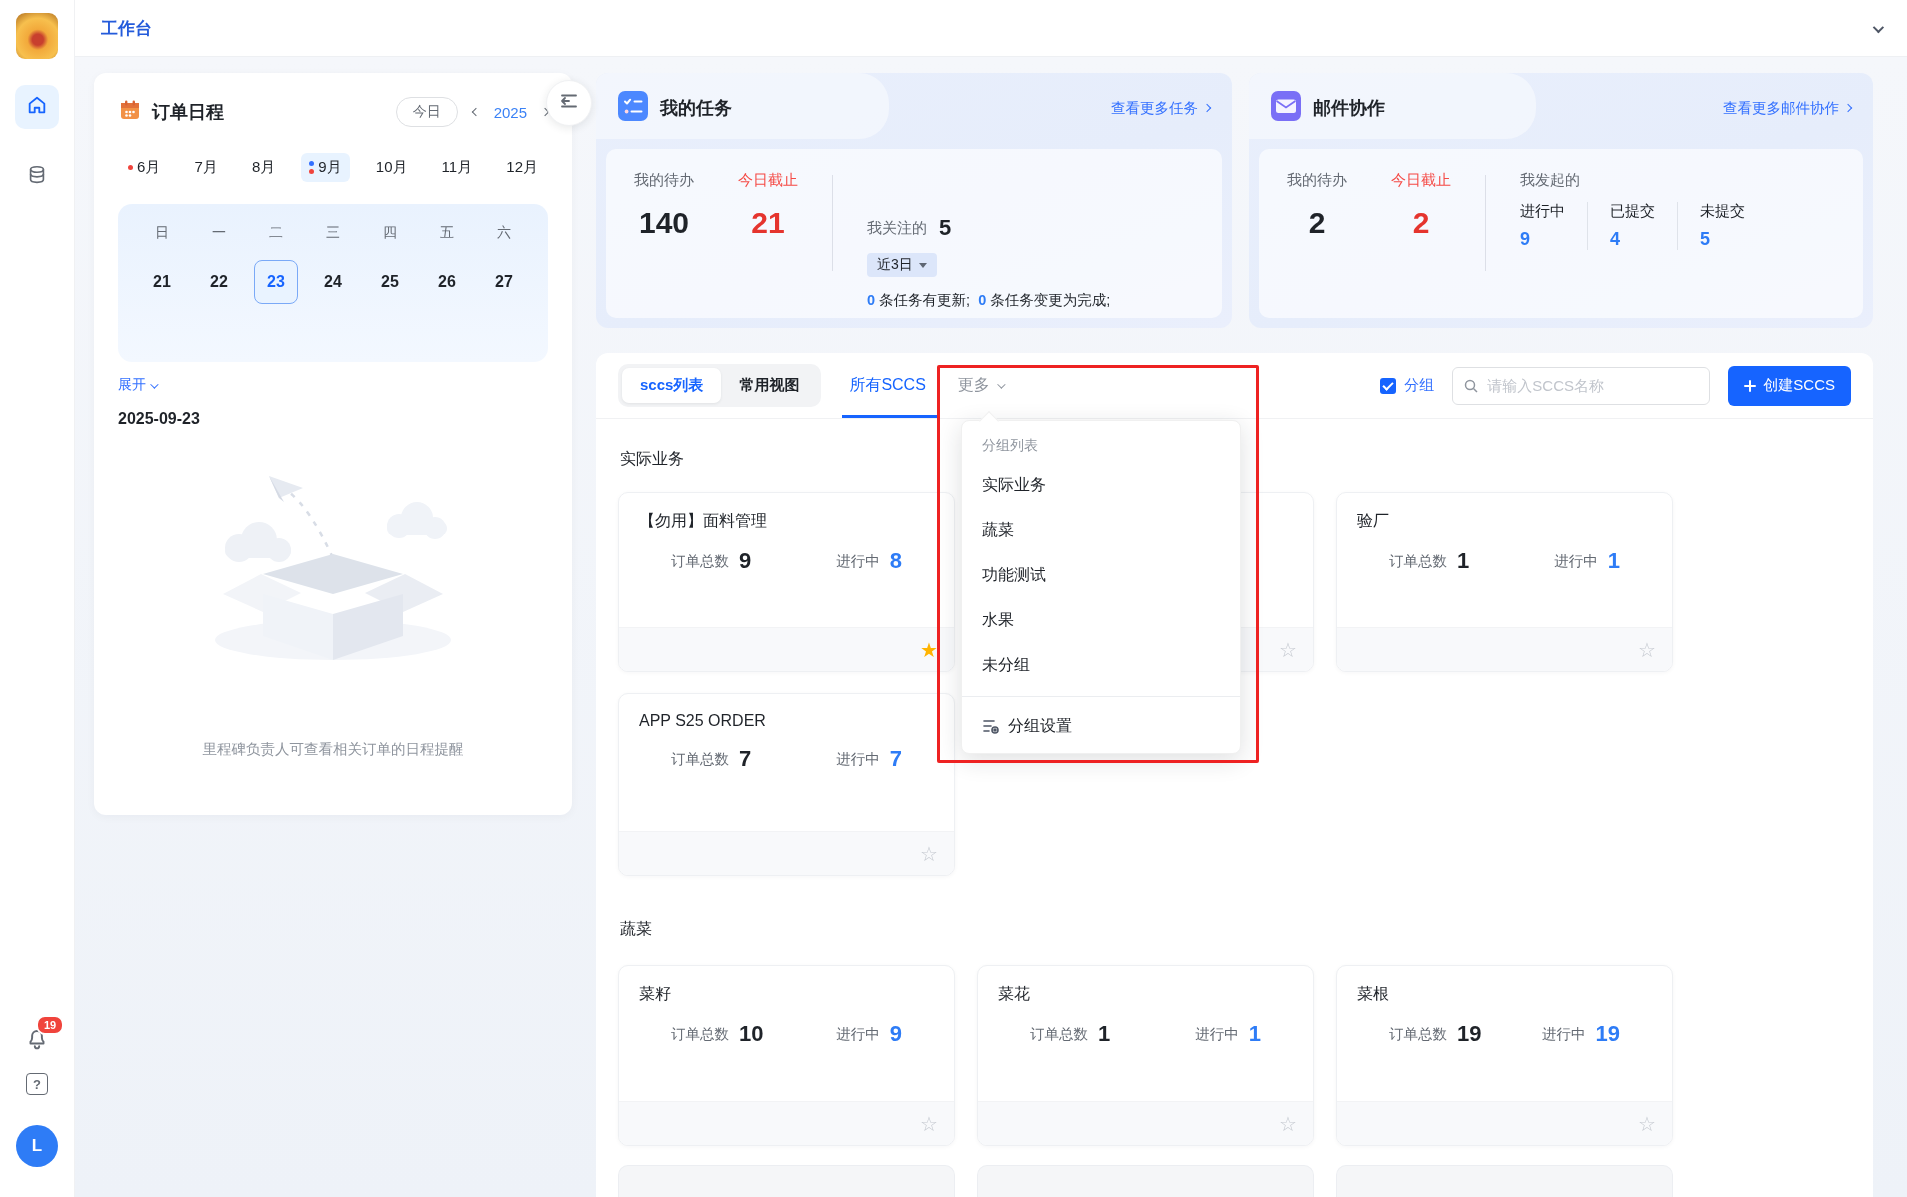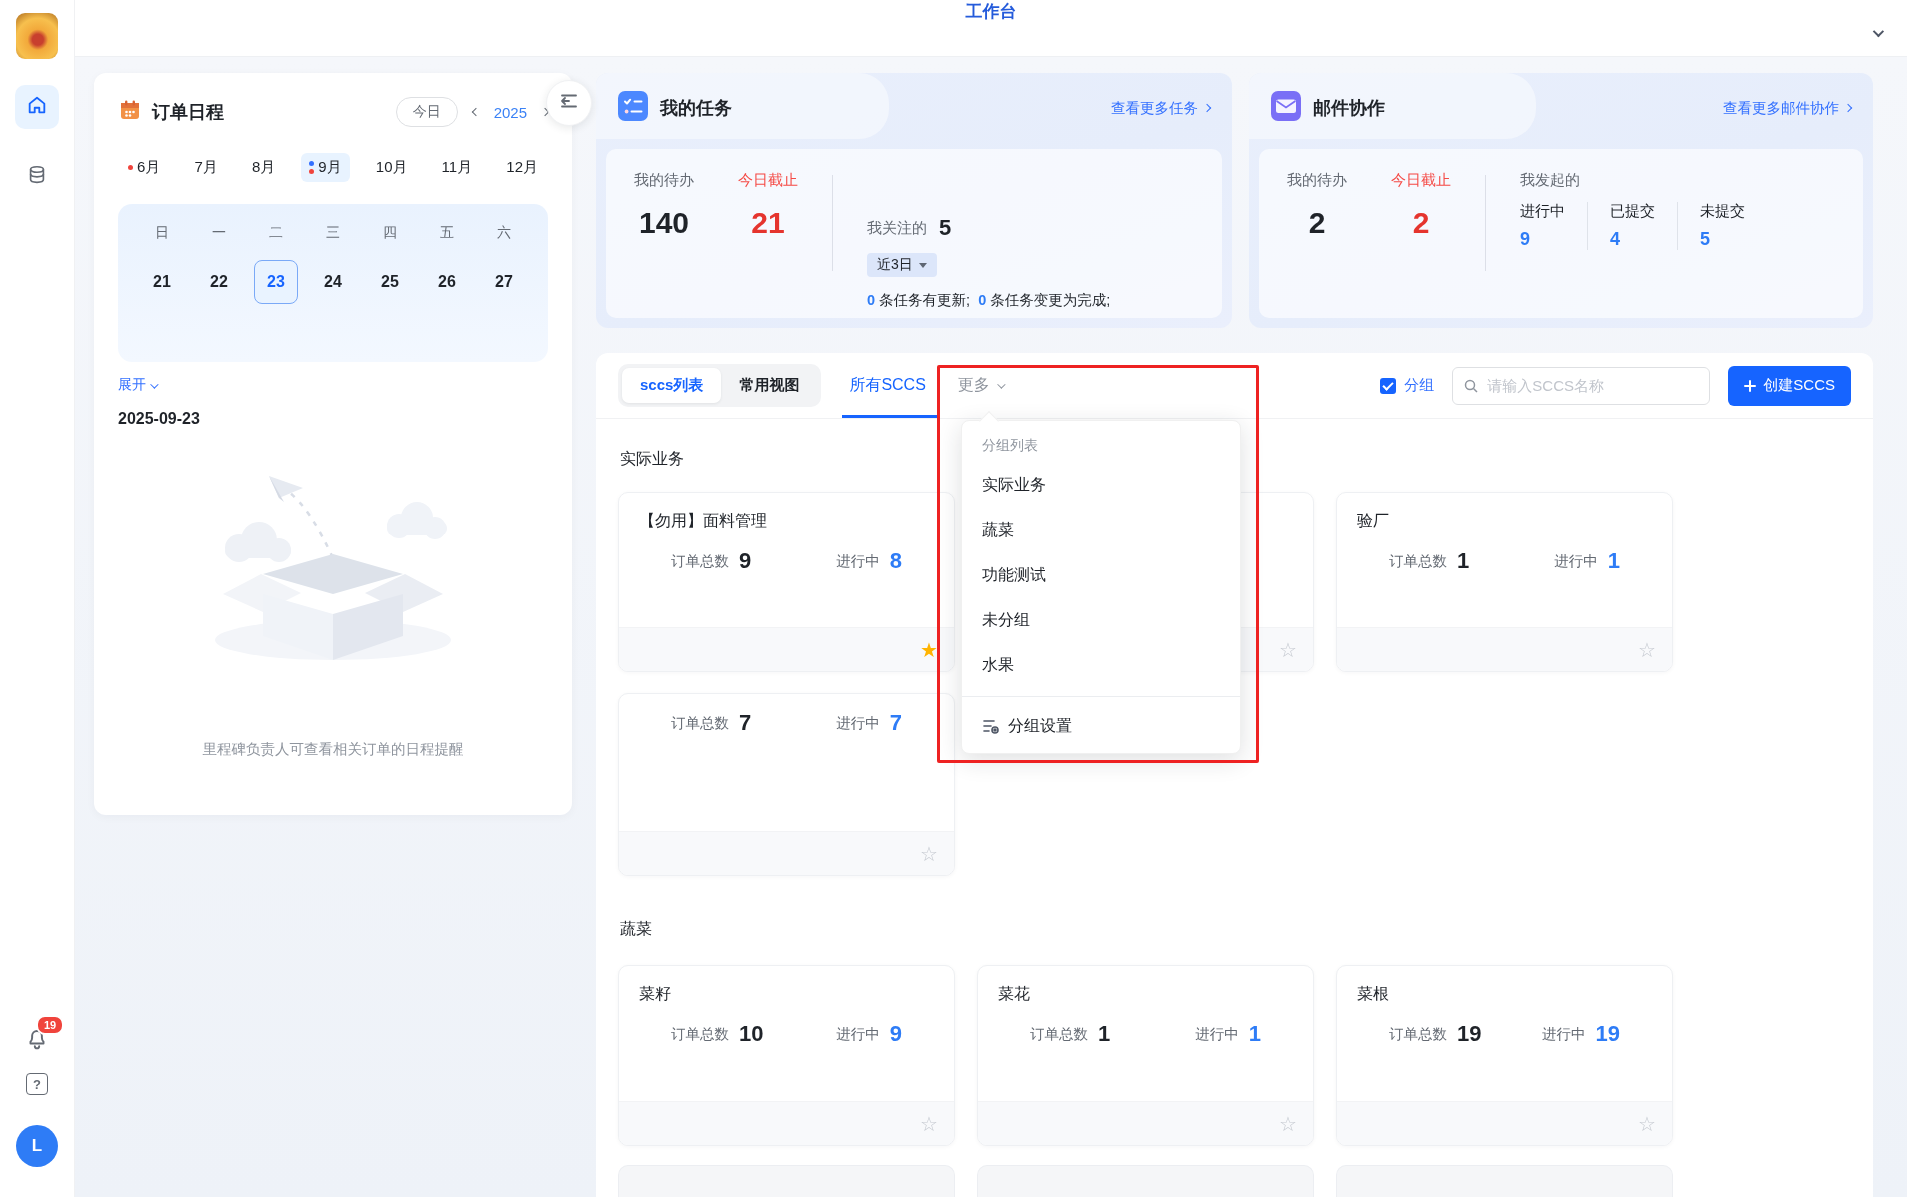--- a/index.html
+++ b/index.html
@@ -17,21 +17,21 @@
   .bell-wrap { position:relative; margin-bottom:18px; }
   .badge { position:absolute; top:-10px; left:12px; background:#f0443c; color:#fff; font-size:11px; font-weight:bold;
     border-radius:9px; padding:2px 6px; border:2px solid #fff; }
   .help-icon { width:22px; height:22px; border:1.8px solid #646a73; border-radius:4px; color:#646a73;
     display:flex; align-items:center; justify-content:center; font-size:13px; font-weight:bold; margin-bottom:30px; }
   .avatar { width:42px; height:42px; border-radius:50%; background:#2e7cf6; color:#fff; font-size:17px; font-weight:bold;
     display:flex; align-items:center; justify-content:center; margin-bottom:30px; }
 
   
   .topbar { position:absolute; left:75px; top:0; right:0; height:57px; background:#fff;
-    border-bottom:1px solid #eef0f3; display:flex; align-items:center; padding:0 26px; z-index:15;flex-direction:column; }
+    border-bottom:1px solid #eef0f3; display:flex; align-items:center; padding:0 26px; z-index:15; }
   .topbar-title { color:#245bdb; font-size:17px; font-weight:bold; }
   .topbar-right { margin-left:auto; }
 
   
   .chev { display:inline-block; width:8px; height:8px; border-right:2px solid currentColor; border-bottom:2px solid currentColor; }
   .chev.down  { transform:rotate(45deg)  translateY(-2px); }
   .chev.right { transform:rotate(-45deg); }
   .chev.left  { transform:rotate(135deg); }
   .chev.sm { width:6px; height:6px; border-width:1.6px; }
 
@@ -482,20 +482,21 @@
             <span class="lbl">进行中</span>
             <span class="val blue">1</span>
           </div>
       </div>
       <div class="c-footer">
           <span class="star">☆</span>
         </div>
     </div>
 
     <div class="sccs-card" style="left:22px; top:340px; height:183px;">
+      <div class="c-title">APP S25 ORDER</div>
       <div class="c-stats">
         <div class="c-stat">
             <span class="lbl">订单总数</span>
             <span class="val">7</span>
           </div>
         <div class="c-stat">
             <span class="lbl">进行中</span>
             <span class="val blue">7</span>
           </div>
       </div>
@@ -560,22 +561,22 @@
     <div class="partial-top" style="left:22px;  top:812px;"></div>
     <div class="partial-top" style="left:381px; top:812px;"></div>
     <div class="partial-top" style="left:740px; top:812px;"></div>
   </div>
 
   <div class="dropdown">
     <div class="dd-header">分组列表</div>
     <div class="dd-item">实际业务</div>
     <div class="dd-item">蔬菜</div>
     <div class="dd-item">功能测试</div>
+    <div class="dd-item">水果</div>
     <div class="dd-item">未分组</div>
-    <div class="dd-item">水果</div>
     <div class="dd-divider"></div>
     <div class="dd-settings">
       <svg width="18" height="18" viewBox="0 0 18 18" fill="none" stroke="#4e5665" stroke-width="1.6" stroke-linecap="round">
           <line x1="2" y1="4" x2="12" y2="4"></line>
           <line x1="2" y1="9" x2="9" y2="9"></line>
           <line x1="2" y1="14" x2="7" y2="14"></line>
           <circle cx="13" cy="13" r="3"></circle>
           <circle cx="13" cy="13" r="1" fill="#4e5665"></circle>
         </svg>
       <span>分组设置</span>

